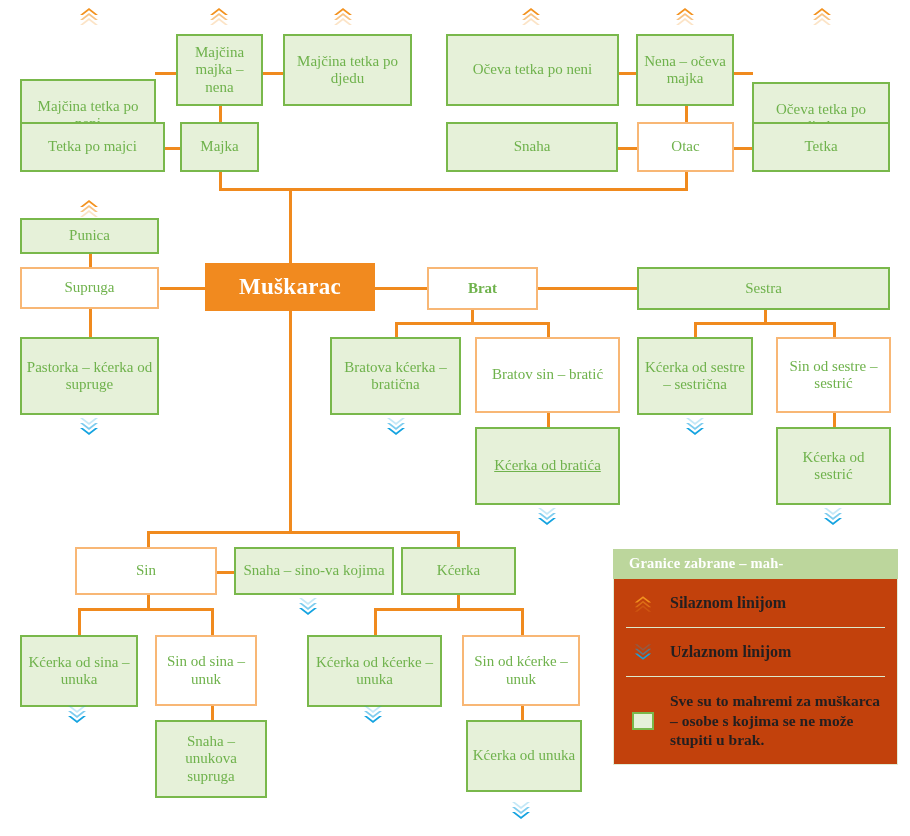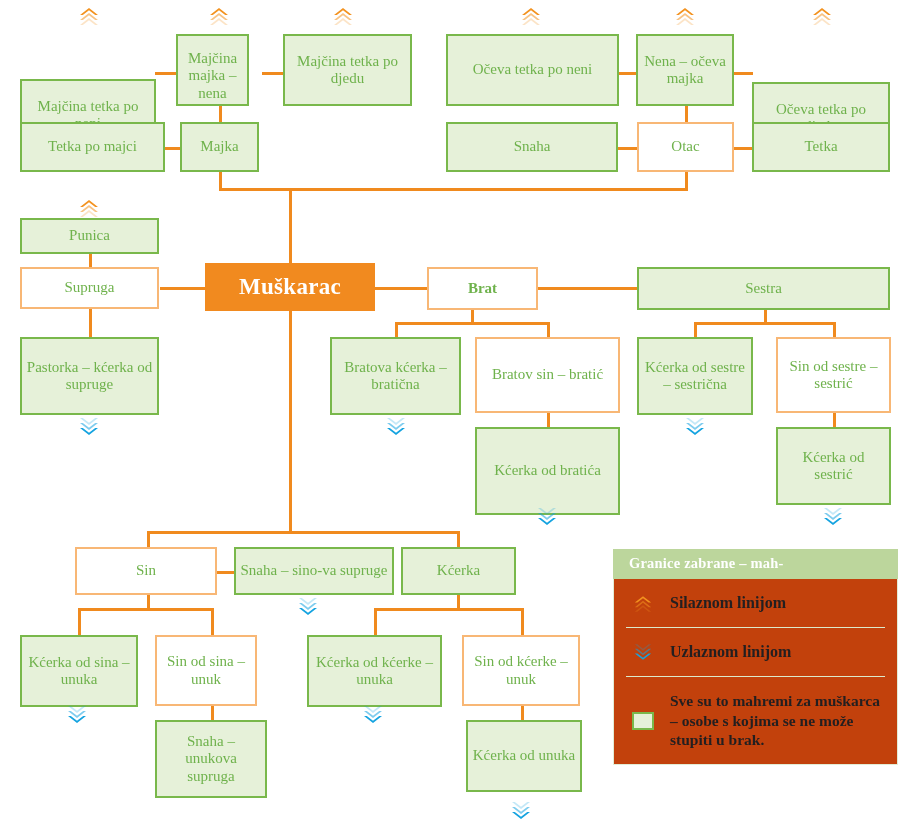--- a/index.html
+++ b/index.html
@@ -234,21 +234,21 @@
         <path d="M2 1 L11 8 L20 1 L17.2 1 L11 5.8 L4.8 1 Z" fill="#14A3E0" opacity=".25"></path>
         <path d="M2 6 L11 13 L20 6 L17.2 6 L11 10.8 L4.8 6 Z" fill="#14A3E0" opacity=".55"></path>
         <path d="M2 11 L11 18 L20 11 L17.2 11 L11 15.8 L4.8 11 Z" fill="#14A3E0"></path>
       </svg>
   </div>
 
   <div class="node green" style="left:20px;top:34px;width:136px;height:72px;margin-top:45px;">
     <span>Majčina tetka po neni</span>
     </div>
 
-  <div class="node green" style="left:176px;top:34px;width:73px;height:72px;align-items:flex-end;">
+  <div class="node green" style="left:176px;top:34px;width:87px;height:72px;">
     <span>Majčina majka – nena</span>
     </div>
 
   <div class="node green" style="left:283px;top:34px;width:129px;height:72px;">
     <span>Majčina tetka po djedu</span>
     </div>
 
   <div class="node green" style="left:446px;top:34px;width:173px;height:72px;">
     <span>Očeva tetka po neni</span>
     </div>
@@ -306,42 +306,42 @@
     </div>
 
   <div class="node green" style="left:330px;top:337px;width:131px;height:78px;">
     <span>Bratova kćerka – bratična</span>
     </div>
 
   <div class="node white" style="left:475px;top:337px;width:145px;height:76px;">
     <span>Bratov sin – bratić</span>
     </div>
 
-  <div class="node green" style="left:475px;top:427px;width:145px;height:88px;">
+  <div class="node green" style="left:475px;top:427px;width:145px;height:78px;text-decoration:underline;">
     <span>Kćerka od bratića</span>
     </div>
 
   <div class="node green" style="left:637px;top:337px;width:116px;height:78px;">
     <span>Kćerka od sestre – sestrična</span>
     </div>
 
   <div class="node white" style="left:776px;top:337px;width:115px;height:76px;">
     <span>Sin od sestre – sestrić</span>
     </div>
 
   <div class="node green" style="left:776px;top:427px;width:115px;height:78px;">
     <span>Kćerka od sestrić</span>
     </div>
 
   <div class="node white" style="left:75px;top:547px;width:142px;height:48px;">
     <span>Sin</span>
     </div>
 
   <div class="node green" style="left:234px;top:547px;width:160px;height:48px;">
-    <span>Snaha – sino-va supruge</span>
+    <span>Snaha – sino-va kojima</span>
     </div>
 
   <div class="node green" style="left:401px;top:547px;width:115px;height:48px;align-items:center;">
     <span>Kćerka</span>
     </div>
 
   <div class="node green" style="left:20px;top:635px;width:118px;height:72px;">
     <span>Kćerka od sina – unuka</span>
     </div>
 

